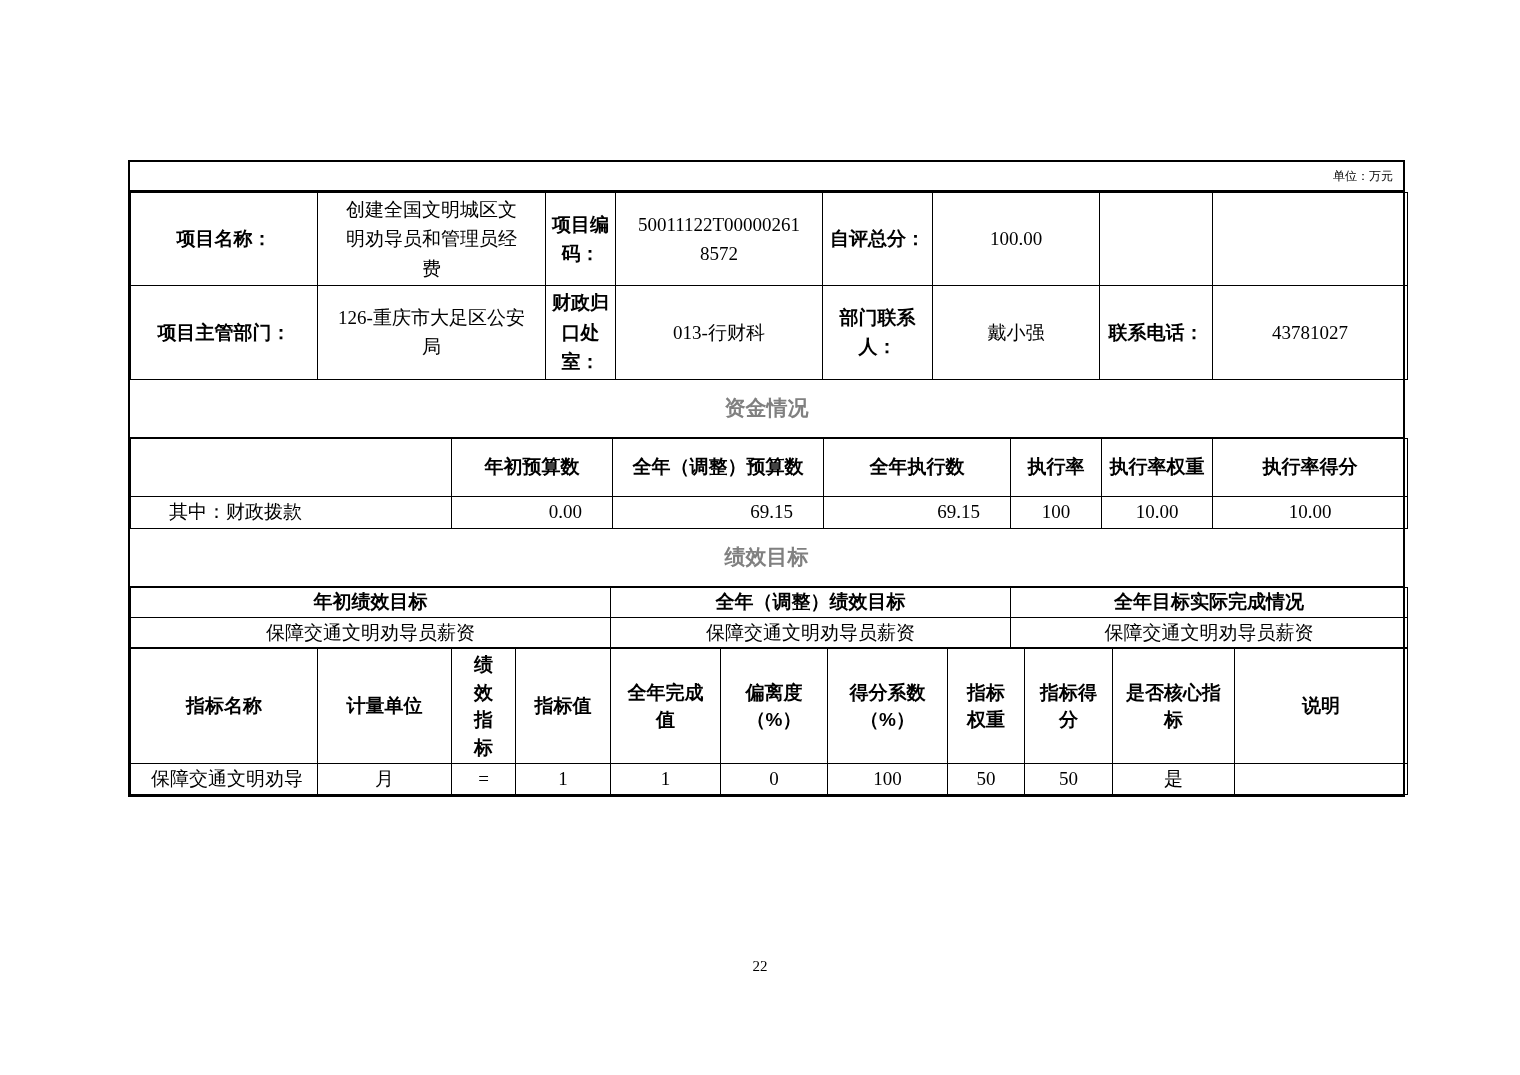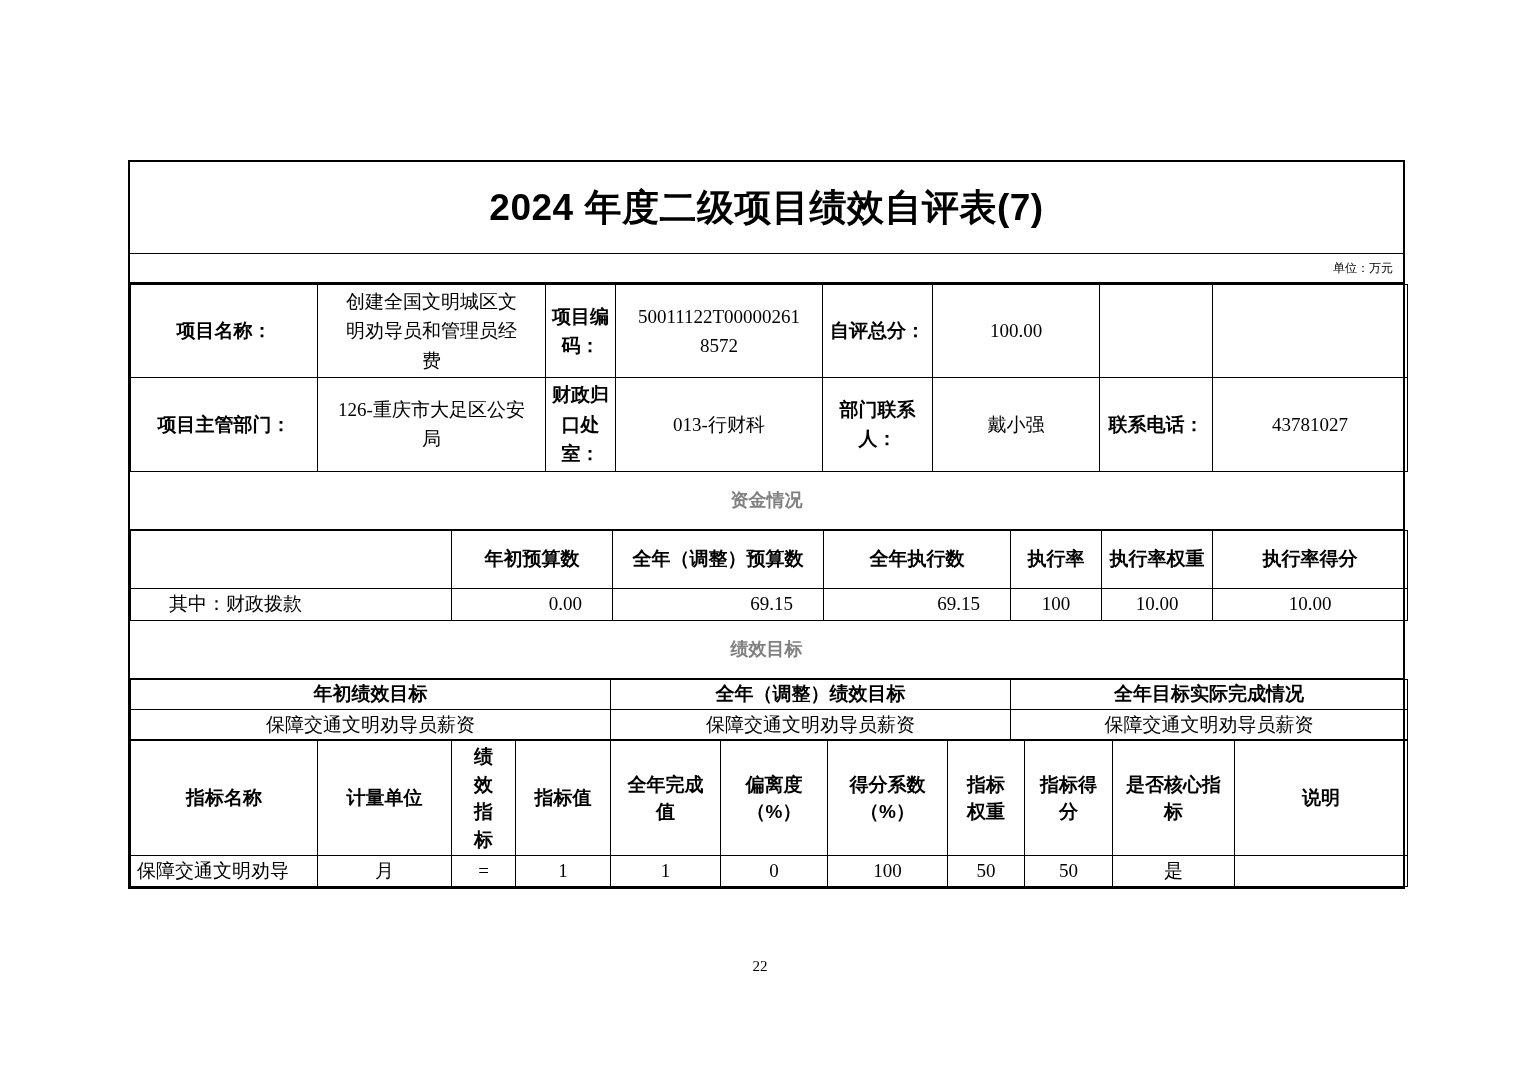--- a/index.html
+++ b/index.html
@@ -52,21 +52,21 @@
     line-height: 1.45;
   }
   td { text-align: center; line-height: 1.55; }
 
   
   .section-band {
     height: 58px;
     display: flex; align-items: center; justify-content: center;
     font-family: "Liberation Sans", "DejaVu Sans", sans-serif;
     font-weight: bold;
-    font-size: 18px;
+    font-size: 21px;
     color: var(--section-color, #808080);
     border-bottom: 1px solid #000;
   }
 
   
   .info-table td { padding: 2px 6px; word-break: break-all; }
   .info-table td:nth-child(2), .info-table td:nth-child(4) { padding: 2px 20px; }
   .info-table td:nth-child(odd) {
     font-weight: bold;
     font-family: "Liberation Sans", "DejaVu Sans", sans-serif;
@@ -87,38 +87,35 @@
   .funding-table td:nth-child(4) { text-align: right; padding-right: 30px; }
 
   
   .goals-table thead tr { height: 30px; }
   .goals-table tbody tr { height: 29px; }
 
   
   .ind-table thead tr { height: 60px; }
   .ind-table th { padding: 2px 13px; }
   .ind-table tbody tr { height: 28px; }
-  .ind-table td:first-child { text-align: left; padding-left: 6px; }
+  .ind-table td:first-child { text-align: center; padding-left: 6px; }
 
   .page-number {
     position: absolute;
     left: 0; right: 0;
     top: 958px;
     text-align: center;
     font-size: 15px;
   }
 </style>
 </head>
 <body style="background: rgb(255, 255, 255); color: rgb(0, 0, 0);">
 
 <div class="sheet">
 
-  <div class="title-row">
-    <h1>2024 年度二级项目绩效自评表(7)</h1>
-  </div>
 
   <div class="unit-row">
     <span>单位：万元</span>
   </div>
 
   <table class="info-table">
     <colgroup>
       <col style="width:187px">
         <col style="width:228px">
         <col style="width:70px">

